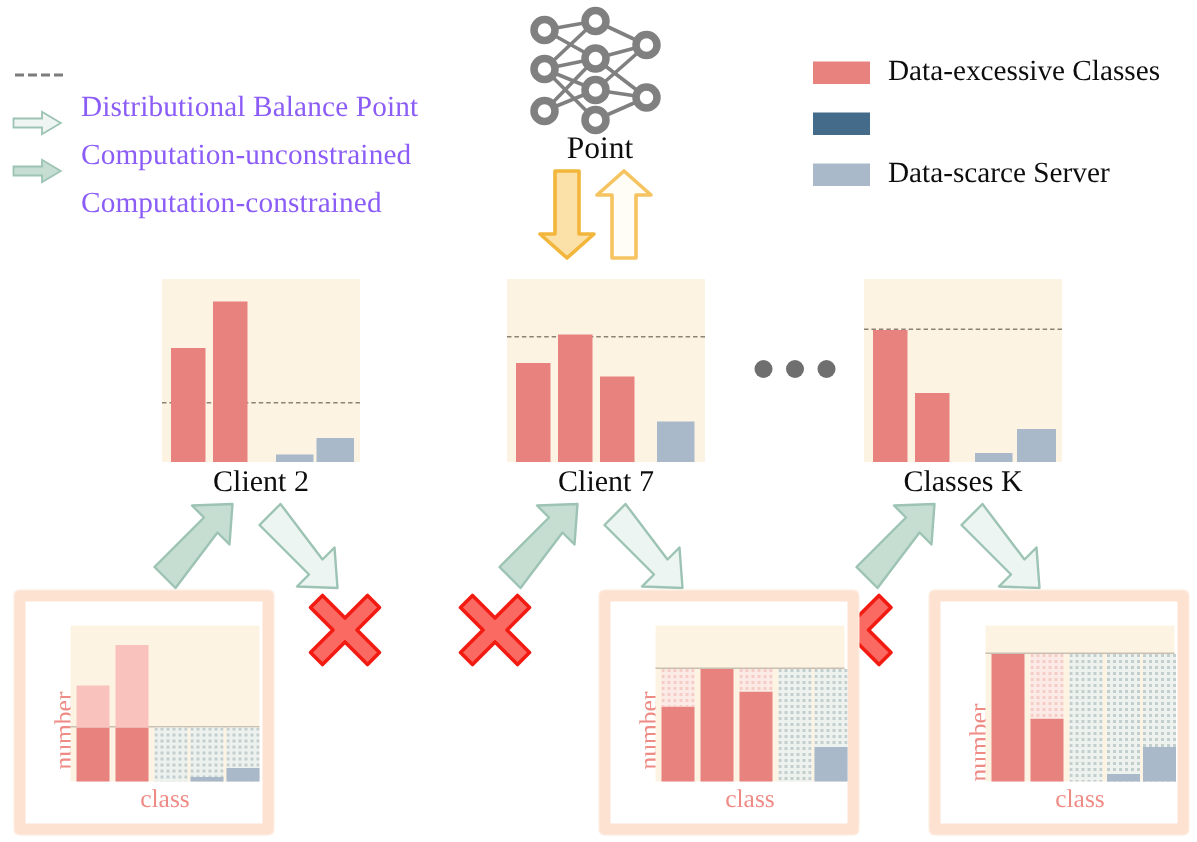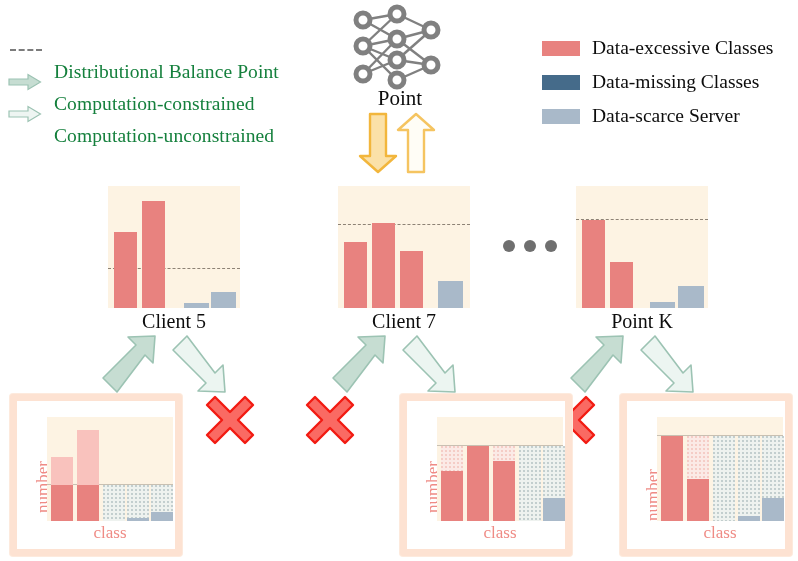--- a/index.html
+++ b/index.html
@@ -9,21 +9,21 @@
     font-family:"Liberation Serif", serif;
     position:relative;
     overflow:hidden;
   }
   .abs{position:absolute;}
 
   
   #legend-left{left:8px;top:34px;width:300px;}
   .lrow{display:flex;align-items:center;height:32px;}
   .lrow .lkey{width:46px;display:flex;align-items:center;justify-content:flex-start;}
-  .lrow .ltext{font-size:19.5px;color:#15803d;white-space:nowrap;letter-spacing:.1px;margin-top:44px;}
+  .lrow .ltext{font-size:19.5px;color:#8b5cf6;white-space:nowrap;letter-spacing:.1px;margin-top:44px;}
   .dashline{width:32px;height:0;border-top:2px dashed #7c7c7c;margin-left:2px;}
 
   .arrow-sm{width:34px;height:18px;display:block;}
 
   
   #legend-right{left:542px;top:31px;width:250px;}
   .rrow{display:flex;align-items:center;height:34px;}
   .swatch{width:38px;height:15px;margin-right:12px;flex:none;}
   .rrow .rtext{font-size:19.5px;color:#0d0d0d;white-space:nowrap;}
 
@@ -79,44 +79,43 @@
   <div class="lrow">
     <span class="lkey">
       <span class="dashline"></span>
     </span>
     <span class="ltext">Distributional Balance Point</span>
   </div>
 
   <div class="lrow">
     <span class="lkey">
       <svg class="arrow-sm" viewBox="0 0 34 18">
+        <path d="M1 6 H20 V1.5 L32.5 9 L20 16.5 V12 H1 Z" fill="#eef5f2" stroke="#9cc3b3" stroke-width="1.2"></path>
+      </svg>
+    </span>
+    <span class="ltext">Computation-unconstrained</span>
+  </div>
+
+  <div class="lrow">
+    <span class="lkey">
+      <svg class="arrow-sm" viewBox="0 0 34 18">
         <path d="M1 6 H20 V1.5 L32.5 9 L20 16.5 V12 H1 Z" fill="#c6ddd2" stroke="#9cc3b3" stroke-width="1.2"></path>
       </svg>
     </span>
     <span class="ltext">Computation-constrained</span>
   </div>
-
-  <div class="lrow">
-    <span class="lkey">
-      <svg class="arrow-sm" viewBox="0 0 34 18">
-        <path d="M1 6 H20 V1.5 L32.5 9 L20 16.5 V12 H1 Z" fill="#eef5f2" stroke="#9cc3b3" stroke-width="1.2"></path>
-      </svg>
-    </span>
-    <span class="ltext">Computation-unconstrained</span>
-  </div>
 </div>
 
 <div class="abs" id="legend-right">
   <div class="rrow">
     <span class="swatch" style="background:#e8827f;"></span>
     <span class="rtext">Data-excessive Classes</span>
   </div>
   <div class="rrow">
     <span class="swatch" style="background:#456b8a;"></span>
-    <span class="rtext">Data-missing Classes</span>
   </div>
   <div class="rrow">
     <span class="swatch" style="background:#a9b9c9;"></span>
     <span class="rtext">Data-scarce Server</span>
   </div>
 </div>
 
 <div class="abs" id="server-block">
   <svg width="140" height="88" viewBox="0 0 140 88">
     <g stroke="#808080" stroke-width="2.4" fill="none">
@@ -162,21 +161,21 @@
 </div>
 
 <div class="client-chart" style="left:108px;top:186px;">
   <div class="balance" style="bottom:32%;"></div>
   <div class="cbar" style="left:6px;width:23px;height:62%;background:#e8827f;"></div>
   <div class="cbar" style="left:34px;width:23px;height:88%;background:#e8827f;"></div>
   <div class="cbar" style="left:62px;width:23px;height:0;background:#a9b9c9;"></div>
   <div class="cbar" style="left:76px;width:25px;height:4%;background:#a9b9c9;"></div>
   <div class="cbar" style="left:103px;width:25px;height:13%;background:#a9b9c9;"></div>
 </div>
-<div class="client-label" style="left:94px;top:310px;">Client 5</div>
+<div class="client-label" style="left:94px;top:310px;">Client 2</div>
 
 <div class="client-chart" style="left:338px;top:186px;">
   <div class="balance" style="bottom:68%;"></div>
   <div class="cbar" style="left:6px;width:23px;height:54%;background:#e8827f;"></div>
   <div class="cbar" style="left:34px;width:23px;height:70%;background:#e8827f;"></div>
   <div class="cbar" style="left:62px;width:23px;height:47%;background:#e8827f;"></div>
   <div class="cbar" style="left:90px;width:23px;height:0;background:#a9b9c9;"></div>
   <div class="cbar" style="left:100px;width:25px;height:22%;background:#a9b9c9;"></div>
 </div>
 <div class="client-label" style="left:324px;top:310px;">Client 7</div>
@@ -188,21 +187,21 @@
 </div>
 
 <div class="client-chart" style="left:576px;top:186px;">
   <div class="balance" style="bottom:72%;"></div>
   <div class="cbar" style="left:6px;width:23px;height:72%;background:#e8827f;"></div>
   <div class="cbar" style="left:34px;width:23px;height:38%;background:#e8827f;"></div>
   <div class="cbar" style="left:62px;width:23px;height:0;background:#a9b9c9;"></div>
   <div class="cbar" style="left:74px;width:25px;height:5%;background:#a9b9c9;"></div>
   <div class="cbar" style="left:102px;width:26px;height:18%;background:#a9b9c9;"></div>
 </div>
-<div class="client-label" style="left:562px;top:310px;">Point K</div>
+<div class="client-label" style="left:562px;top:310px;">Classes K</div>
 
 <div class="bigarrow" style="left:98px;top:333px;">
   <svg width="66" height="62" viewBox="0 0 66 62">
     <path d="M47 3 L61 17 L28 50 L36 58 L9 59 L11 32 L19 40 Z" fill="#c6ddd2" stroke="#9cc3b3" stroke-width="1.6" stroke-linejoin="round" transform="rotate(180 33 31)"></path>
   </svg>
 </div>
 
 <div class="bigarrow" style="left:168px;top:333px;">
   <svg width="66" height="62" viewBox="0 0 66 62">
     <path d="M19 3 L5 17 L38 50 L30 58 L57 59 L55 32 L47 40 Z" fill="#ecf5f1" stroke="#9cc3b3" stroke-width="1.6" stroke-linejoin="round"></path>

